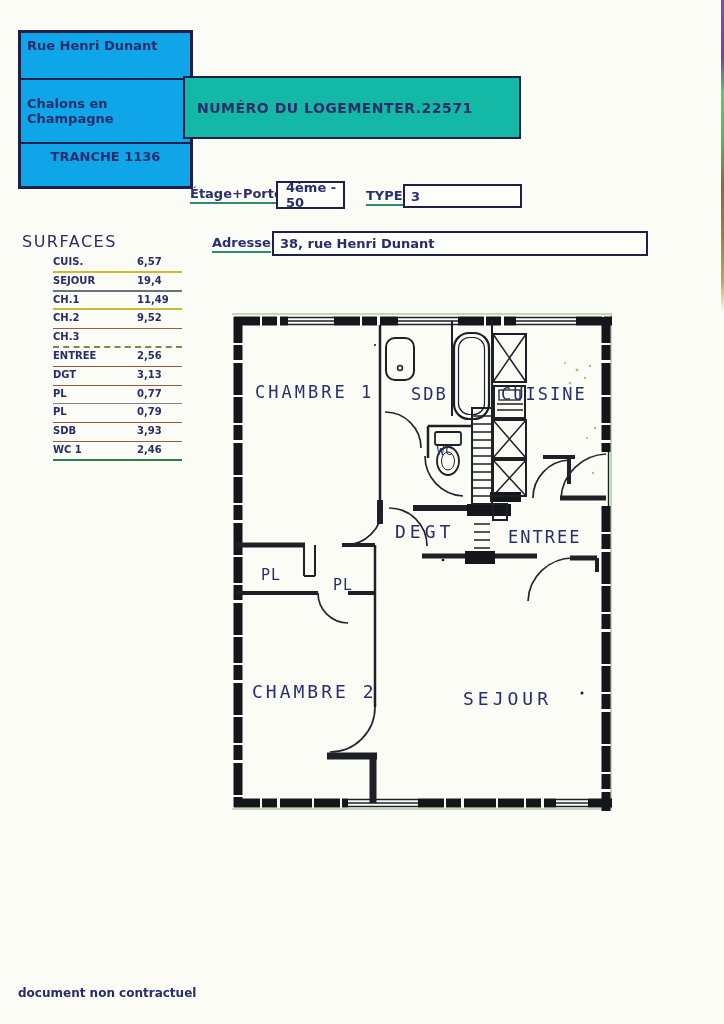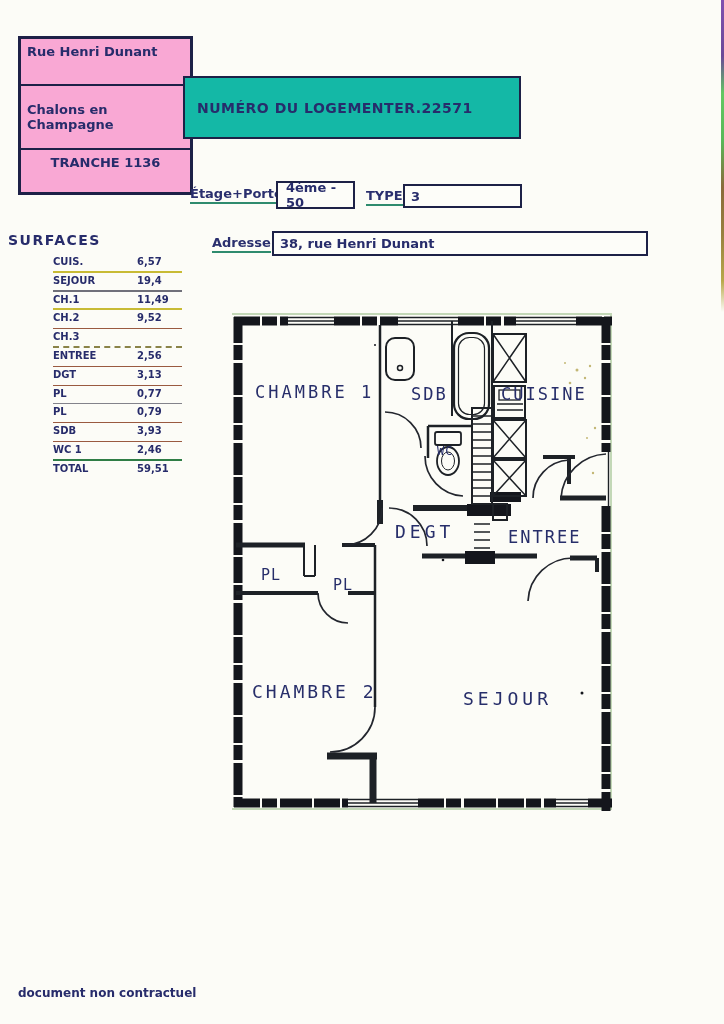--- a/index.html
+++ b/index.html
@@ -1,33 +1,33 @@
 <!DOCTYPE html>
 <html><head>
 <meta charset="utf-8">
 <style>
   html,body{margin:0;padding:0;}
   body{width:724px;height:1024px;position:relative;background:#fcfcf7;overflow:hidden;
        font-family:"DejaVu Sans",sans-serif;color:#272c6b;}
   .abs{position:absolute;}
   
-  .leftbox{left:18px;top:36px;width:169px;height:153px;border:3px solid #1d2147;background:#f9a8d4;}
+  .leftbox{left:18px;top:30px;width:169px;height:153px;border:3px solid #1d2147;background:#0ea5e9;}
   .leftbox .cell{box-sizing:border-box;padding:5px 6px;font-size:13px;font-weight:bold;}
   .cell-street{height:47px;border-bottom:2px solid #1d2147;}
   .cell-city{height:64px;border-bottom:2px solid #1d2147;display:flex;align-items:center;}
   .cell-tranche{height:36px;padding-top:6px;text-align:center;}
   .numbox{left:183px;top:76px;width:338px;height:63px;border:2px solid #1d2147;background:#14b8a6;
           display:flex;align-items:center;box-sizing:border-box;padding:0 34px 0 12px;
           font-size:14px;font-weight:bold;letter-spacing:.5px;}
   .fieldlabel{font-size:13px;font-weight:bold;color:#2a2f6e;
               border-bottom:2px solid #2e8b6e;padding-bottom:1px;}
   .valuebox{border:2px solid #1d2147;background:#fdfdf9;box-sizing:border-box;
             font-size:13px;font-weight:bold;display:flex;align-items:center;}
   
-  .surf-title{left:8px;top:232px;font-size:14px;font-weight:bold;letter-spacing:1.5px;}
+  .surf-title{left:22px;top:232px;font-size:16px;font-weight:normal;letter-spacing:1.5px;}
   .surf-table{left:20px;top:254px;width:162px;}
   .srow{display:flex;height:18.8px;box-sizing:border-box;align-items:flex-start;
         font-size:10px;font-weight:bold;line-height:15px;margin-left:33px;}
   .srow .lab{width:84px;}
   
   .footer{left:18px;top:986px;font-size:12px;font-weight:bold;}
   .edge-artifact{left:721px;top:0;width:3px;height:312px;
      background:linear-gradient(#8050b0 0%,#6a4898 18%,#62c862 30%,#58b858 45%,
                 #8a6a3a 60%,#97803f 75%,#b8a84a 90%,rgba(200,190,90,0) 100%);}
   
@@ -51,21 +51,21 @@
     <span>TRANCHE 1136</span>
   </div>
 </div>
 
 <div class="abs numbox">
   <span>NUMÉRO DU LOGEMENT</span>
   <span>ER.22571</span>
 </div>
 
 <div class="abs fieldlabel" style="left:190px;top:186px;">Étage+Porte</div>
-<div class="abs valuebox" style="left:276px;top:181px;width:79px;height:28px;padding-left:8px;">
+<div class="abs valuebox" style="left:276px;top:181px;width:69px;height:28px;padding-left:8px;">
   <span>4ème - 50</span>
 </div>
 <div class="abs fieldlabel" style="left:366px;top:188px;">TYPE</div>
 <div class="abs valuebox" style="left:403px;top:184px;width:119px;height:24px;padding-left:6px;">
   <span>3</span>
 </div>
 
 <div class="abs fieldlabel" style="left:212px;top:235px;">Adresse</div>
 <div class="abs valuebox" style="left:272px;top:231px;width:376px;height:25px;padding-left:6px;">
   <span>38, rue Henri Dunant</span>
@@ -110,24 +110,20 @@
     <span class="lab">PL</span>
     <span class="val">0,79</span>
   </div>
   <div class="srow" style="border-bottom: 1px solid rgb(154, 90, 64);">
     <span class="lab">SDB</span>
     <span class="val">3,93</span>
   </div>
   <div class="srow" style="border-bottom: 2px solid rgb(47, 125, 70);">
     <span class="lab">WC 1</span>
     <span class="val">2,46</span>
-  </div>
-  <div class="srow">
-    <span class="lab">TOTAL</span>
-    <span class="val">59,51</span>
   </div>
 </div>
 
 <svg class="abs plan" viewBox="0 0 395 515" xmlns="http://www.w3.org/2000/svg">
 
   <g stroke="#7fae6a" stroke-width="2" opacity="0.45">
     <path d="M7 6 H387 M7 501 H387 M386 6 V501"></path>
   </g>
 
   <g class="wall" stroke-width="9" stroke-dasharray="26 2 15 3 32 2">

